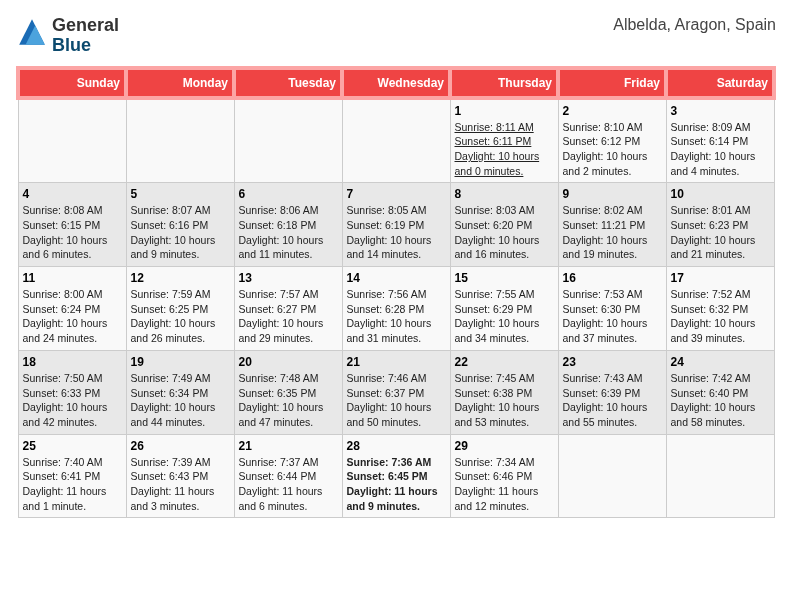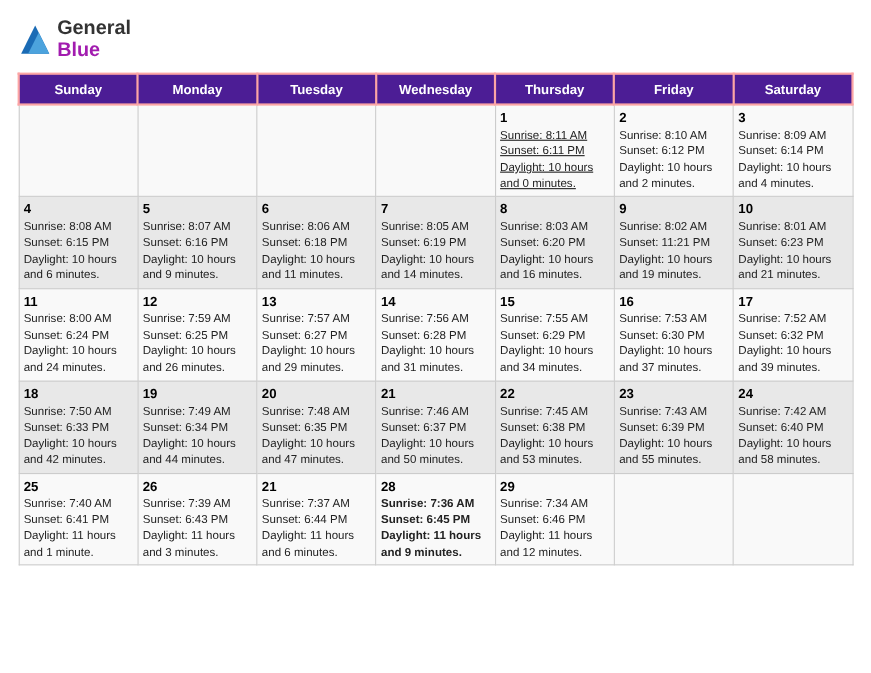--- a/index.html
+++ b/index.html
@@ -11,30 +11,29 @@
       padding: 16px;
     }
     .header {
       display: flex;
       justify-content: space-between;
       align-items: flex-start;
       margin-bottom: 10px;
     }
     .logo {
       display: flex;
-      align-items: center;
       gap: 4px;
     }
     .logo-text {
       font-size: 18px;
       font-weight: bold;
       line-height: 1.1;
     }
     .logo-general { color: #333; }
-    .logo-blue { color: #a21caf; }
+    .logo-blue { color: #0c4a6e; }
     .logo-icon {
       width: 32px;
       height: 32px;
     }
     .title-block {
       text-align: right;
     }
     .month-title {
       font-size: 32px;
       font-weight: bold;
@@ -43,27 +42,27 @@
     .location-title {
       font-size: 16px;
       color: #444;
     }
     table {
       width: 100%;
       border-collapse: collapse;
       font-size: 11px;
     }
     thead tr th {
-      background-color: #4c1d95;
+      background-color: #ef4444;
       color: #fff;
       padding: 6px 4px;
-      text-align: center;
+      text-align: right;
       font-size: 12px;
       font-weight: bold;
-      border: 2px solid #fca5a5;
+      border: 4px solid #fca5a5;
     }
     tbody tr td {
       border: 1px solid #ccc;
       vertical-align: top;
       padding: 4px;
       width: calc(100% / 7);
       min-height: 80px;
     }
     tbody tr:nth-child(odd) td {
       background-color: #f9f9f9;
@@ -94,20 +93,21 @@
     <svg class="logo-icon" viewBox="0 0 40 40">
       <polygon points="20,4 36,36 4,36" fill="#1a6bb5"></polygon>
       <polygon points="24,12 36,36 12,36" fill="#4ca3dd"></polygon>
     </svg>
     <div class="logo-text">
       <div class="logo-general">General</div>
       <div class="logo-blue">Blue</div>
     </div>
   </div>
   <div class="title-block">
+    <div class="location-title">Albelda, Aragon, Spain</div>
   </div>
 </div>
 
 <table>
   <thead>
     <tr>
       <th>Sunday</th>
       <th>Monday</th>
       <th>Tuesday</th>
       <th>Wednesday</th>

